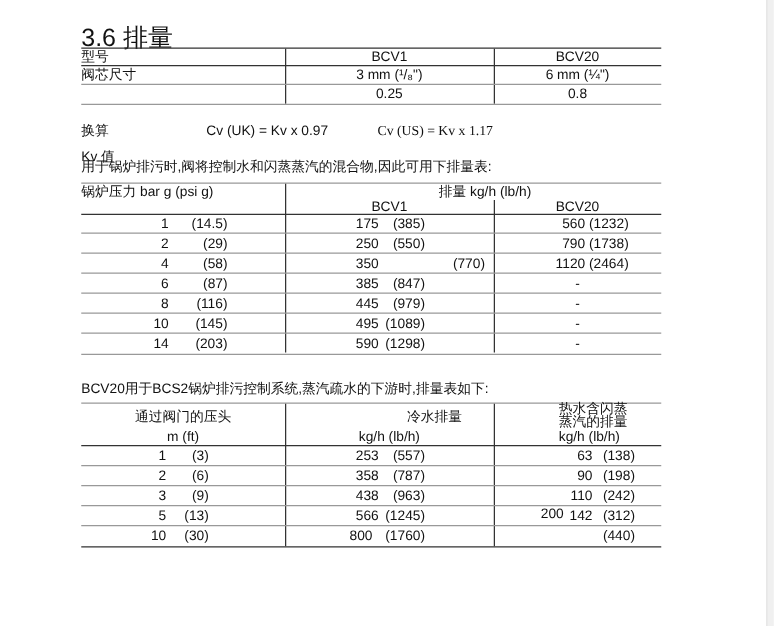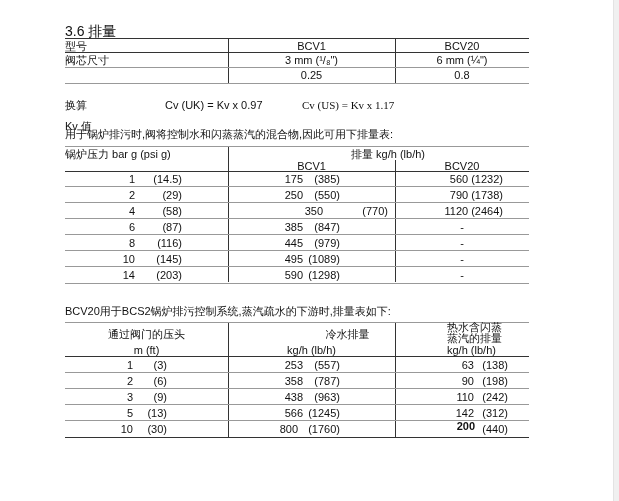--- a/index.html
+++ b/index.html
@@ -3,21 +3,21 @@
   <meta charset="utf-8">
   <style>
     html, body { margin: 0; padding: 0; }
     body {
       width: 619px; height: 501px; background: #ffffff; position: relative; overflow: hidden;
       font-family: "Liberation Sans", "DejaVu Sans", sans-serif; color: #111; font-size: 11px;
     }
     .right-strip { position: absolute; top: 0; right: 0; width: 5px; height: 501px; background: #f0f0f0; border-left: 1px solid #e3e3e3; }
     .page { position: absolute; left: 65px; top: 0; width: 465px; }
     .abs { position: absolute; white-space: nowrap; }
-    .title { left: 0; top: 23px; font-size: 14px; line-height: 16px; }
+    .title { left: 0; top: 23px; font-size: 20px; line-height: 16px; }
     .title-line { position: absolute; left: 0; top: 38px; width: 464px; height: 1px; background: #333; }
     .hline { position: absolute; left: 0; width: 464px; height: 1px; background: #999; }
     .hline.dark { background: #333; height: 1px; }
     .vline { position: absolute; width: 1px; background: #333; }
     .cell { position: absolute; white-space: nowrap; line-height: 12px; font-size: 11px; }
     .center { text-align: center; }
     .right { text-align: right; }
   </style>
 </head>
 <body>
@@ -88,21 +88,21 @@
       <div class="cell right" style="left:70px; top:189px; width:47px;">(29)</div>
       <div class="cell right" style="left:163px; top:189px; width:75px;">250</div>
       <div class="cell right" style="left:238px; top:189px; width:37px;">(550)</div>
       <div class="cell right" style="left:330px; top:189px; width:108px;">790 (1738)</div>
     </div>
     <div class="hline" style="top:202px;"></div>
 
     <div>
       <div class="cell right" style="left:0; top:205px; width:70px;">4</div>
       <div class="cell right" style="left:70px; top:205px; width:47px;">(58)</div>
-      <div class="cell right" style="left:163px; top:205px; width:75px;padding-left:20px;">350</div>
+      <div class="cell right" style="left:163px; top:205px; width:75px;">350</div>
       <div class="cell right" style="left:238px; top:205px; width:37px;padding-left:48px;">(770)</div>
       <div class="cell right" style="left:330px; top:205px; width:108px;">1120 (2464)</div>
     </div>
     <div class="hline" style="top:218px;"></div>
 
     <div>
       <div class="cell right" style="left:0; top:221px; width:70px;">6</div>
       <div class="cell right" style="left:70px; top:221px; width:47px;">(87)</div>
       <div class="cell right" style="left:163px; top:221px; width:75px;">385</div>
       <div class="cell right" style="left:238px; top:221px; width:37px;">(847)</div>
@@ -192,19 +192,19 @@
       <div class="cell right" style="left:330px; top:407px; width:79px;">142</div>
       <div class="cell right" style="left:409px; top:407px; width:34px;">(312)</div>
     </div>
     <div class="hline" style="top:420px;"></div>
 
     <div>
       <div class="cell right" style="left:0; top:423px; width:68px;">10</div>
       <div class="cell right" style="left:68px; top:423px; width:34px;">(30)</div>
       <div class="cell right" style="left:163px; top:423px; width:70px;">800</div>
       <div class="cell right" style="left:238px; top:423px; width:37px;">(1760)</div>
-      <div class="cell right" style="left:330px; top:420px; width:80px;font-weight:bold;">200</div>
+      <div class="cell right" style="left:330px; top:405px; width:56px;">200</div>
       <div class="cell right" style="left:409px; top:423px; width:34px;">(440)</div>
     </div>
     <div class="hline dark" style="top:437px;"></div>
   </div>
 
 </div>
 
 </body></html>

